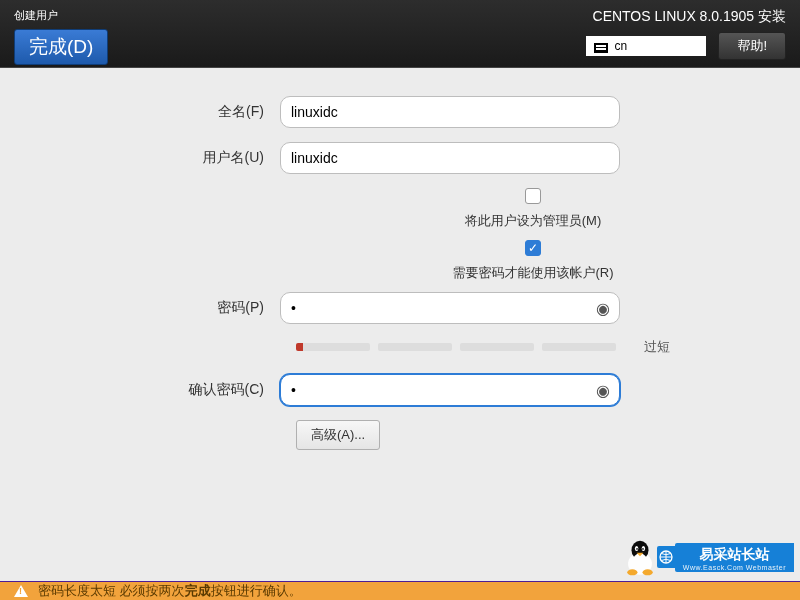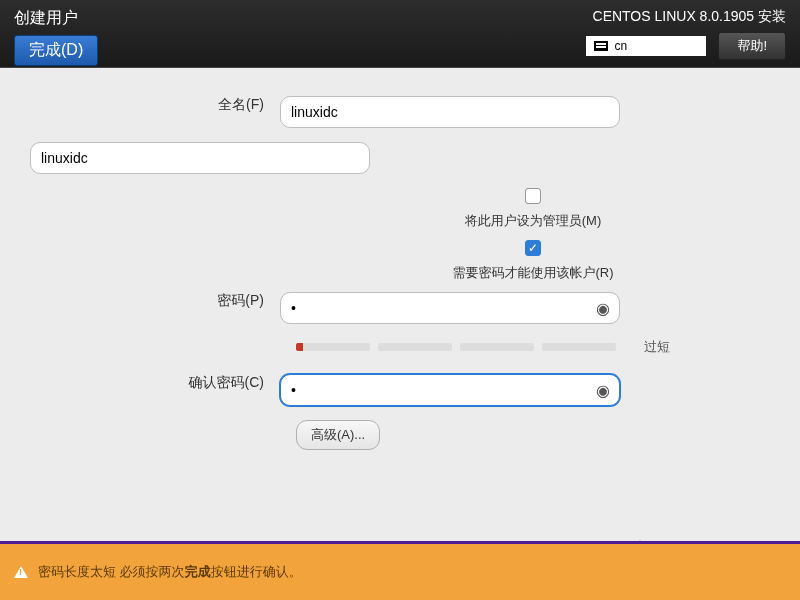--- a/index.html
+++ b/index.html
@@ -19,29 +19,29 @@
       display: flex;
       justify-content: space-between;
       border-bottom: 1px solid #444;
     }
     .header-left {
       display: flex;
       flex-direction: column;
       gap: 6px;
     }
     .page-title {
-      font-size: 16px;
+      font-size: 11px;
       font-weight: 500;
     }
     .done-btn {
       background: linear-gradient(#3a7bd5, #1e5aac);
       border: 1px solid #0f3d78;
       color: white;
       padding: 4px 14px;
-      font-size: 16px;
+      font-size: 19px;
       border-radius: 3px;
       cursor: pointer;
       width: fit-content;
     }
     .header-right {
       display: flex;
       flex-direction: column;
       align-items: flex-end;
       gap: 6px;
     }
@@ -52,21 +52,21 @@
       display: flex;
       gap: 12px;
       align-items: center;
     }
     .lang-box {
       background: white;
       color: black;
       padding: 3px 8px;
       font-size: 12px;
       display: flex;
-      align-items: center;
+      align-items: flex-end;
       gap: 6px;
       width: 120px;
     }
     .kb-icon {
       width: 14px;
       height: 10px;
       border: 1px solid #000;
       display: inline-block;
       position: relative;
       background: #000;
@@ -87,21 +87,21 @@
       padding: 4px 18px;
       font-size: 13px;
       border-radius: 3px;
       cursor: pointer;
     }
     .form {
       padding: 28px 30px 0 30px;
     }
     .row {
       display: flex;
-      align-items: flex-start;
+      align-items: center;
       margin-bottom: 14px;
     }
     .label {
       width: 250px;
       text-align: right;
       padding-right: 16px;
       font-size: 14px;
       color: #333;
     }
     .field {
@@ -186,37 +186,37 @@
       font-size: 13px;
       color: #555;
       margin-left: 20px;
     }
     .adv-btn {
       margin-left: 266px;
       background: linear-gradient(#f7f7f7,#e5e5e5);
       border:1px solid #b0b0b0;
       padding: 5px 14px;
       font-size: 13px;
-      border-radius: 11px;
+      border-radius: 3px;
       cursor: pointer;
       color:#333;
     }
     .warning-bar {
       position: absolute;
       bottom: 0;
       left: 0;
       right: 0;
       background: #f2a33c;
       color: #5a3a00;
-      padding: 19px 14px;
+      padding: 0 14px;
       font-size: 13px;
       display: flex;
       align-items: center;
       gap: 10px;
-      border-top: 3px solid #4c1d95;
+      border-top: 1px solid #4c1d95;
     }
     .warn-icon {
       width: 0; height: 0;
       border-left: 7px solid transparent;
       border-right: 7px solid transparent;
       border-bottom: 12px solid #fff;
       position: relative;
     }
     .warn-icon::after {
       content:"!";
@@ -278,20 +278,21 @@
 <div class="form">
 
   <div class="row">
     <div class="label">全名(F)</div>
     <div class="field">
       <input class="text-input" value="linuxidc" style="">
     </div>
   </div>
 
   <div class="row">
+    <div class="label">用户名(U)</div>
     <div class="field">
       <input class="text-input" value="linuxidc" style="">
     </div>
   </div>
 
 
   <div class="checkbox-row">
     <span class="chk"></span>
     <span>将此用户设为管理员(M)</span>
   </div>

